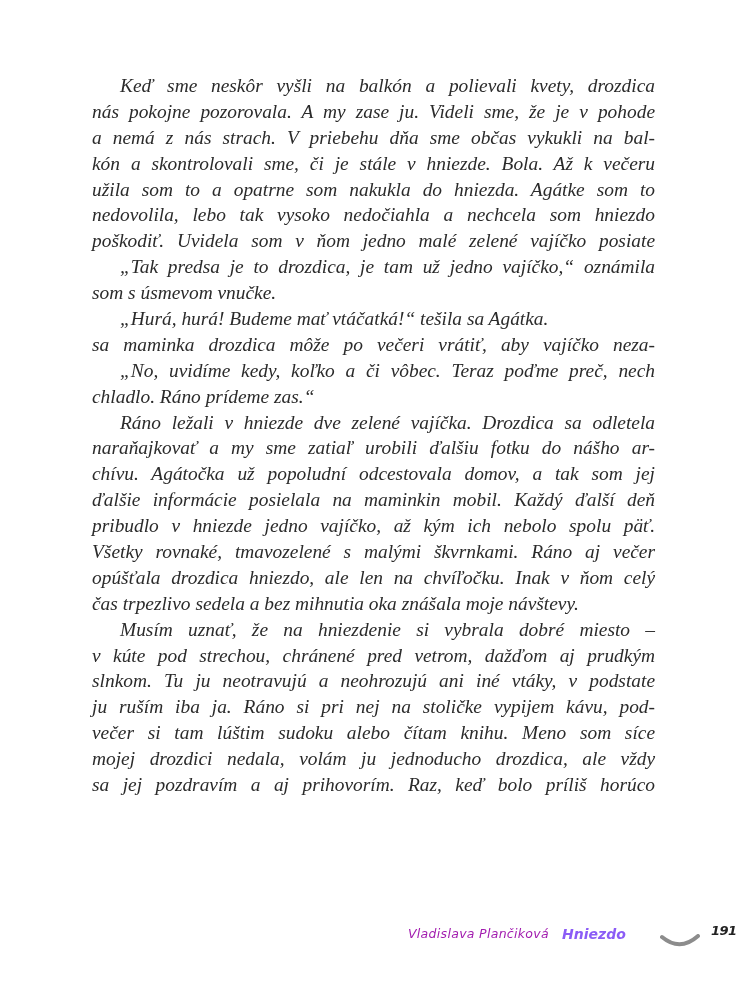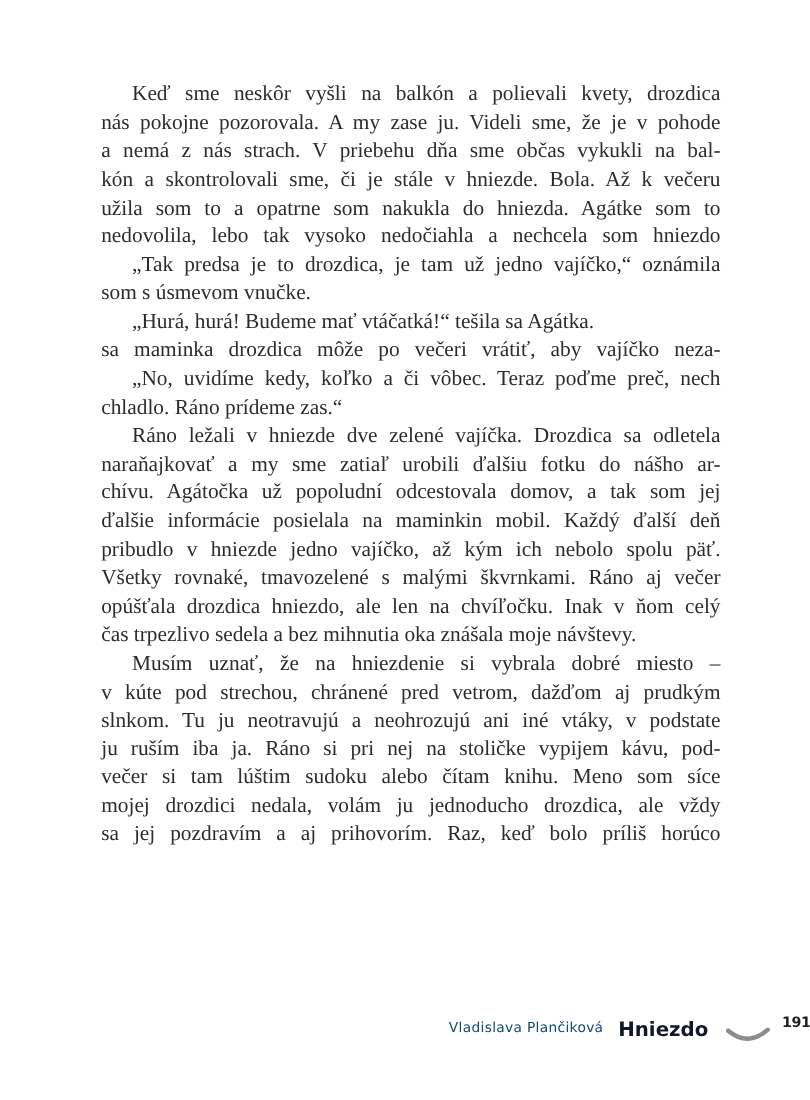--- a/index.html
+++ b/index.html
@@ -12,20 +12,21 @@
       height: 1000px;
       position: relative;
       overflow: hidden;
     }
     .page {
       position: absolute;
       left: 0; top: 0;
       width: 660px;
       height: 1000px;
       background: #ffffff;
+      font-style: italic;
     }
     .text-block {
       position: absolute;
       left: 92px;
       top: 73px;
       width: 563px;
       font-family: "Liberation Serif", "DejaVu Serif", serif;
       font-size: 19.4px;
       line-height: 25.9px;
       color: #2b2b2b;
@@ -50,31 +51,31 @@
       left: 0;
       width: 736px;
       height: 40px;
     }
     .footer-author {
       position: absolute;
       left: 408px;
       top: 4px;
       font-family: "DejaVu Sans", sans-serif;
       font-size: 12.5px;
-      color: #0c4a6e;
+      color: #a21caf;
       letter-spacing: 0.3px;
     }
     .footer-title {
       position: absolute;
       left: 562px;
       top: 4px;
       font-family: "DejaVu Sans", sans-serif;
-      font-size: 18px;
+      font-size: 14px;
       font-weight: bold;
-      color: #0f172a;
+      color: #8b5cf6;
     }
     .page-number {
       position: absolute;
       left: 664px;
       top: 1px;
       font-family: "DejaVu Sans", sans-serif;
       font-size: 13px;
       font-weight: bold;
       color: #222222;
       letter-spacing: -0.5px;
@@ -92,20 +93,21 @@
 <body>
 
 <div class="page">
   <div class="text-block" id="text-block">
       <span class="line indent">Keď sme neskôr vyšli na balkón a polievali kvety, drozdica</span>
       <span class="line">nás pokojne pozorovala. A my zase ju. Videli sme, že je v pohode</span>
       <span class="line">a nemá z nás strach. V priebehu dňa sme občas vykukli na bal-</span>
       <span class="line">kón a skontrolovali sme, či je stále v hniezde. Bola. Až k večeru</span>
       <span class="line">užila som to a opatrne som nakukla do hniezda. Agátke som to</span>
       <span class="line">nedovolila, lebo tak vysoko nedočiahla a nechcela som hniezdo</span>
+      <span class="line">poškodiť. Uvidela som v ňom jedno malé zelené vajíčko posiate</span>
       <span class="line indent">„Tak predsa je to drozdica, je tam už jedno vajíčko,“ oznámila</span>
       <span class="line last">som s úsmevom vnučke.</span>
       <span class="line indent last">„Hurá, hurá! Budeme mať vtáčatká!“ tešila sa Agátka.</span>
       <span class="line">sa maminka drozdica môže po večeri vrátiť, aby vajíčko neza-</span>
       <span class="line indent">„No, uvidíme kedy, koľko a či vôbec. Teraz poďme preč, nech</span>
       <span class="line last">chladlo. Ráno prídeme zas.“</span>
       <span class="line indent">Ráno ležali v hniezde dve zelené vajíčka. Drozdica sa odletela</span>
       <span class="line">naraňajkovať a my sme zatiaľ urobili ďalšiu fotku do nášho ar-</span>
       <span class="line">chívu. Agátočka už popoludní odcestovala domov, a tak som jej</span>
       <span class="line">ďalšie informácie posielala na maminkin mobil. Každý ďalší deň</span>

